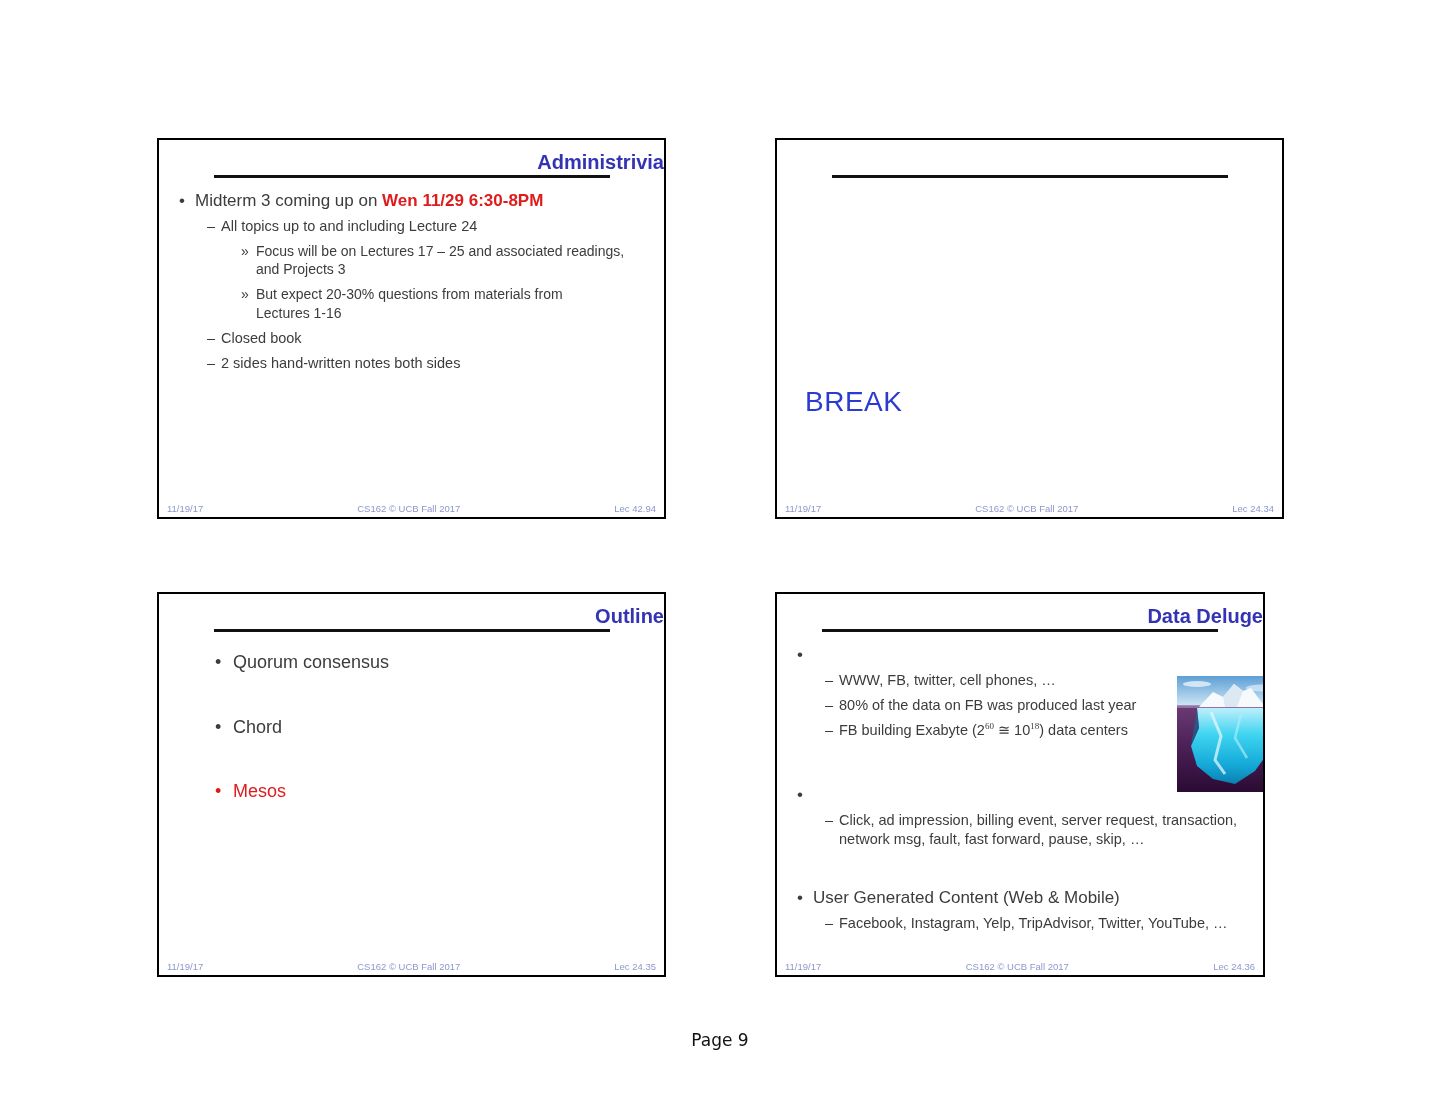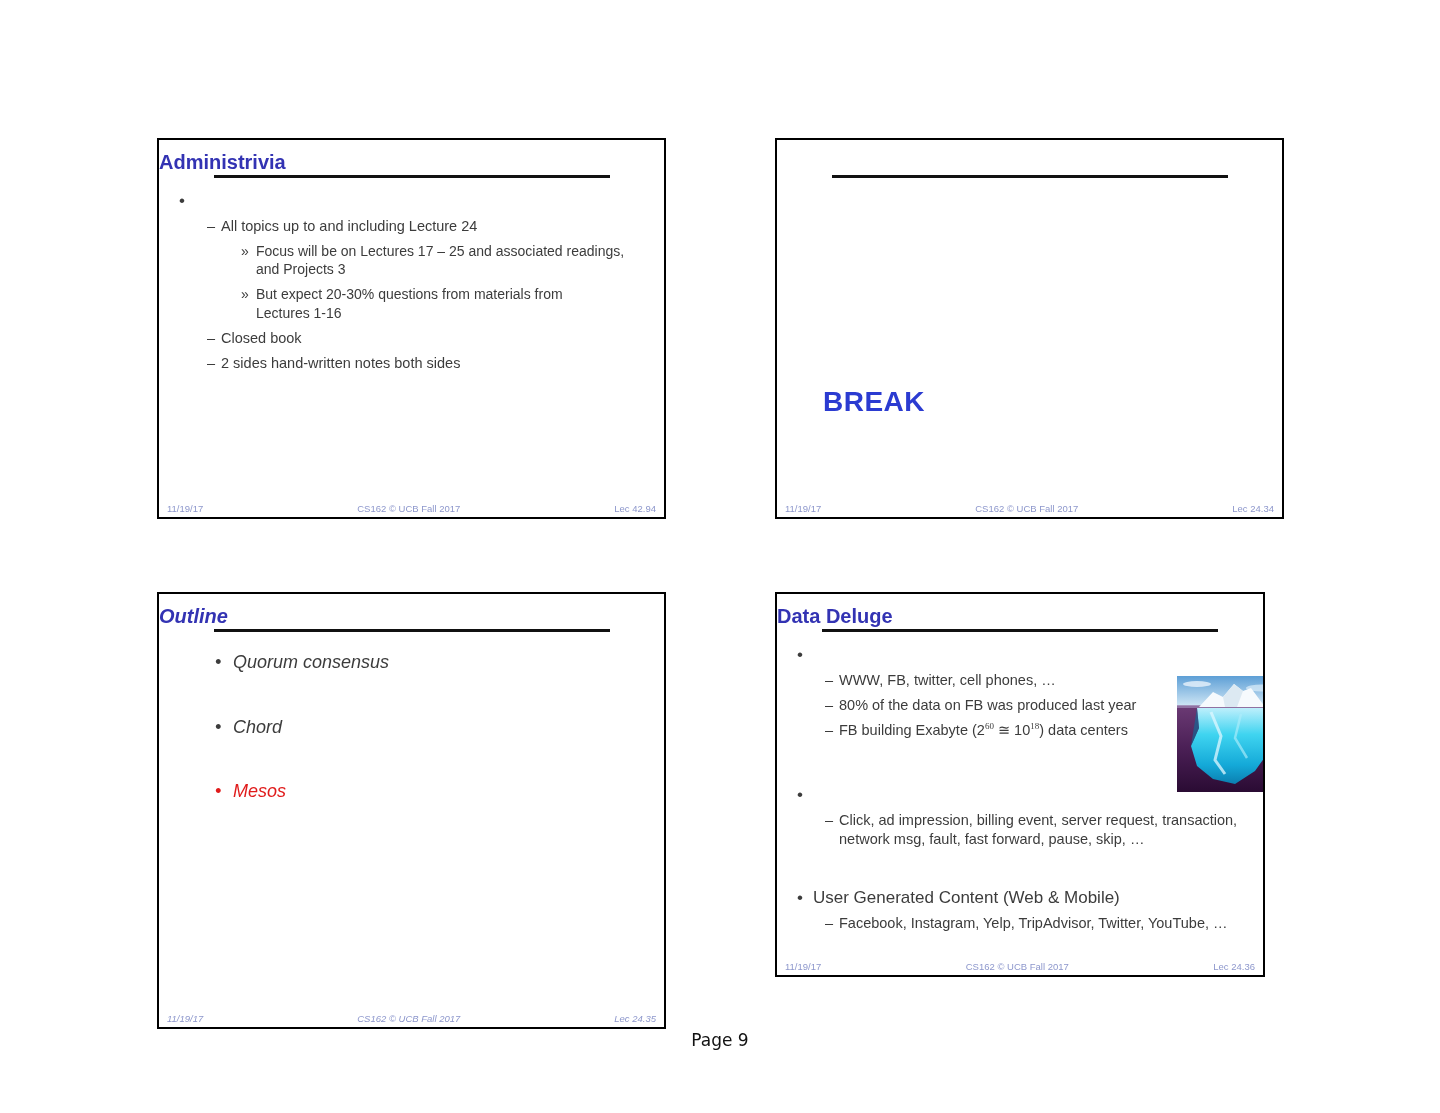--- a/index.html
+++ b/index.html
@@ -16,25 +16,25 @@
   }
   .slide {
     position: absolute;
     background: #ffffff;
     border: 2px solid #000000;
     box-sizing: border-box;
     overflow: hidden;
   }
   #slide-1 { left: 157px; top: 138px; width: 509px; height: 381px; }
   #slide-2 { left: 775px; top: 138px; width: 509px; height: 381px; }
-  #slide-3 { left: 157px; top: 592px; width: 509px; height: 437px; font-style: italic; }
+  #slide-3 { left: 157px; top: 592px; width: 509px; height: 385px; }
   #slide-4 { left: 775px; top: 592px; width: 490px; height: 385px; }
 
   .slide-title {
-    text-align: left;
+    text-align: right;
     color: #3333b3;
     font-size: 20px;
     font-weight: bold;
     margin-top: 10px;
     height: 24px;
     line-height: 24px;
   }
   .title-rule {
     width: 396px;
     margin: 1px auto 0 auto;
@@ -64,24 +64,24 @@
     bottom: 3px;
     display: flex;
     justify-content: space-between;
     font-size: 9.5px;
     color: #8d97cc;
   }
 
   
   .break-label {
     position: absolute;
-    left: 46px;
+    left: 28px;
     top: 246px;
     font-size: 28px;
-    font-weight: bold;
+    font-weight: normal;
     letter-spacing: 0.5px;
     color: #2b3bd1;
   }
 
   
   .outline-body { padding-top: 20px; }
   .outline-item { font-size: 18px; line-height: 1.2; margin-bottom: 43px; margin-left: 36px; }
   .outline-item .marker { width: 18px; flex: 0 0 18px; }
 
   
@@ -110,20 +110,21 @@
 </style>
 </head>
 <body>
 
 <div class="slide" id="slide-1">
   <div class="slide-title">Administrivia</div>
   <div class="title-rule"></div>
   <div class="slide-body">
     <div class="row b1">
       <span class="marker">•</span>
+      <span><span>Midterm 3 coming up on </span><span class="highlight-red">Wen 11/29 6:30-8PM</span></span>
     </div>
     <div class="row b2">
       <span class="marker">–</span>
       <span>All topics up to and including Lecture 24</span>
     </div>
     <div class="row b3" style="max-width:400px;">
       <span class="marker">»</span>
       <span>Focus will be on Lectures 17 – 25 and associated readings, and Projects 3</span>
     </div>
     <div class="row b3" style="max-width:345px;">

